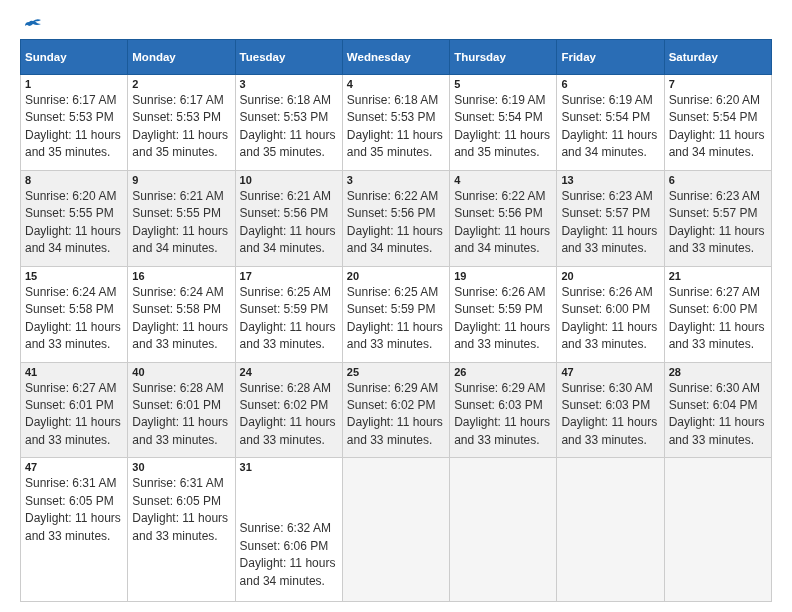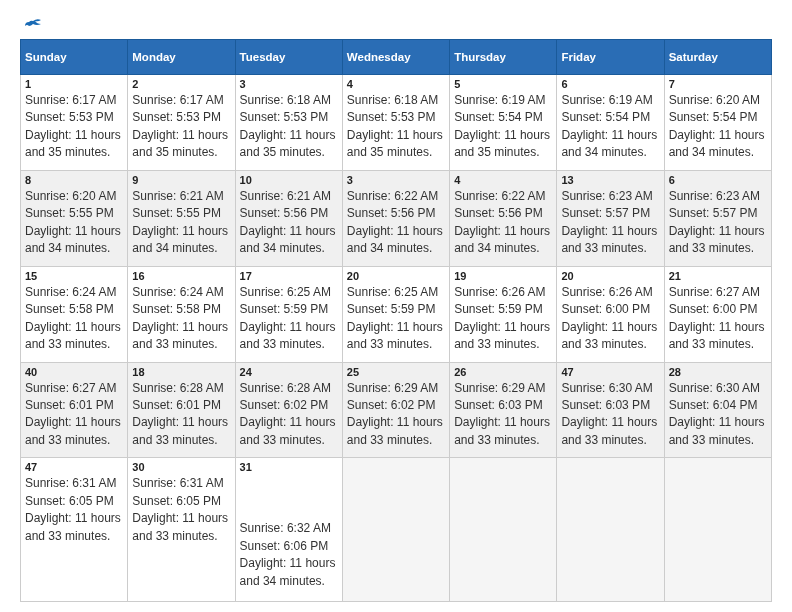--- a/index.html
+++ b/index.html
@@ -267,28 +267,28 @@
           <td>
             <span class="day-num">21</span>
             <div class="day-info" style="white-space: pre-line;">Sunrise: 6:27 AM
 Sunset: 6:00 PM
 Daylight: 11 hours
 and 33 minutes.</div>
           </td>
         </tr>
         <tr class="row-shaded">
           <td>
-            <span class="day-num">40</span>
+            <span class="day-num">41</span>
             <div class="day-info" style="white-space: pre-line;">Sunrise: 6:27 AM
 Sunset: 6:01 PM
 Daylight: 11 hours
 and 33 minutes.</div>
           </td>
           <td>
-            <span class="day-num">18</span>
+            <span class="day-num">40</span>
             <div class="day-info" style="white-space: pre-line;">Sunrise: 6:28 AM
 Sunset: 6:01 PM
 Daylight: 11 hours
 and 33 minutes.</div>
           </td>
           <td>
             <span class="day-num">24</span>
             <div class="day-info" style="white-space: pre-line;">Sunrise: 6:28 AM
 Sunset: 6:02 PM
 Daylight: 11 hours

